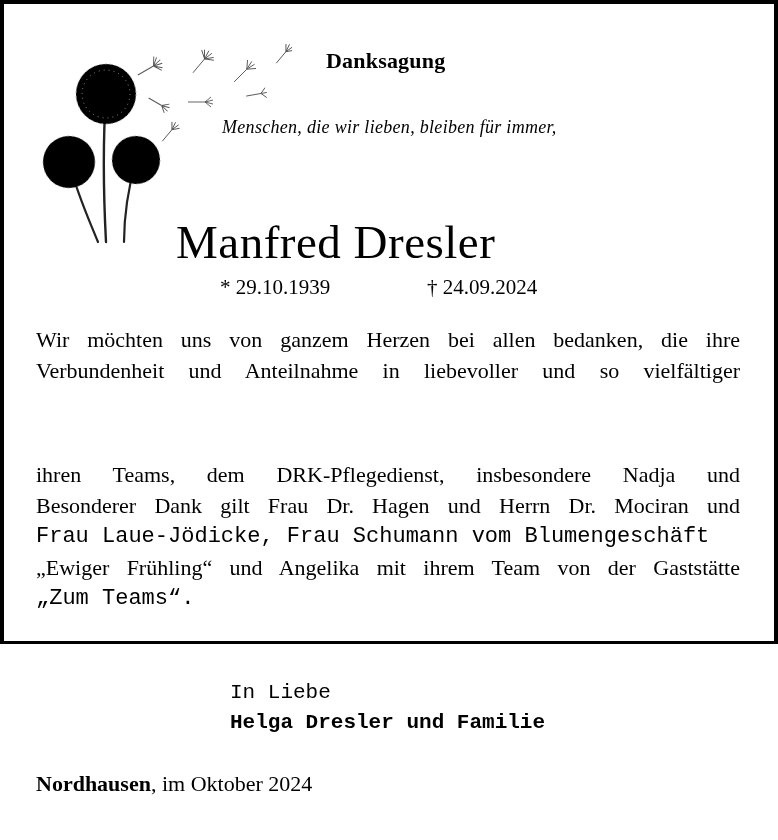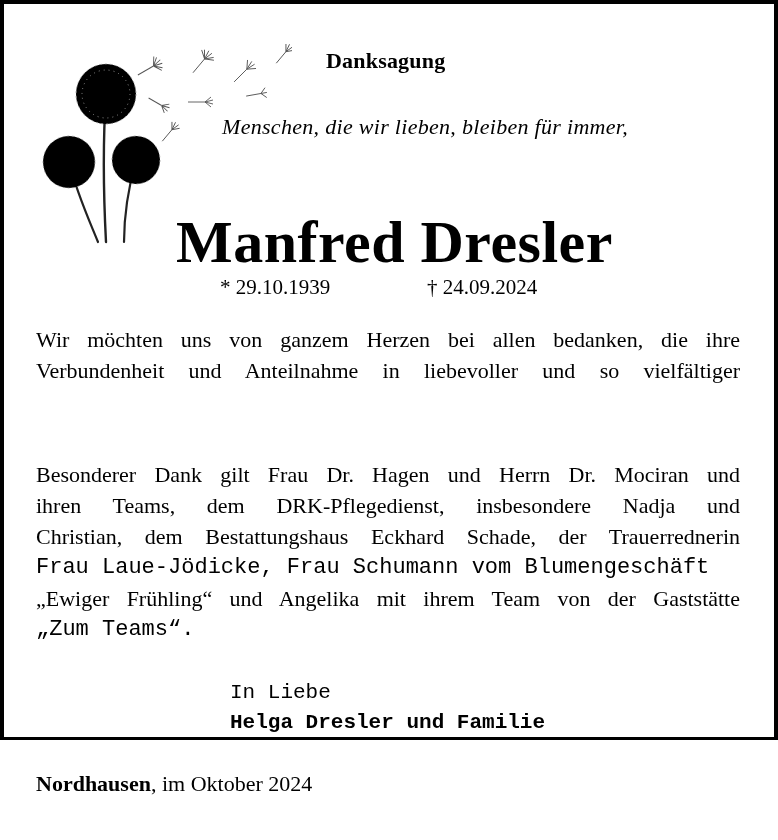--- a/index.html
+++ b/index.html
@@ -1,39 +1,39 @@
 <!DOCTYPE html>
 <html><head>
   <meta charset="utf-8">
   <style>
     html, body { margin: 0; padding: 0; background: #ffffff; }
     body { width: 778px; height: 840px; overflow: hidden; }
     .frame {
       position: absolute; left: 0; top: 0;
-      width: 778px; height: 740px;
+      width: 778px; height: 644px;
       box-sizing: border-box;
       border: 4px solid #000;
       border-bottom-width: 3px;
       background: #fff;
       font-family: "Liberation Serif", "DejaVu Serif", serif;
       color: #000;
     }
     .dandelion { position: absolute; left: 28px; top: 40px; width: 260px; height: 200px; }
     .title {
       position: absolute; left: 322px; top: 44px;
       font-size: 22px; font-weight: bold; letter-spacing: 0.2px;
     }
     .quote {
       position: absolute; left: 218px; top: 107px;
-      font-size: 22px; font-style: italic; line-height: 32px;
+      font-size: 18px; font-style: italic; line-height: 32px;
       letter-spacing: 0.3px;
     }
     .name {
       position: absolute; left: 172px; top: 206px;
-      font-size: 60px; font-weight: bold; letter-spacing: 0.5px;
+      font-size: 47px; font-weight: normal; letter-spacing: 0.5px;
       line-height: 64px;
     }
     .dates { position: absolute; top: 271px; font-size: 21px; }
     .birth { left: 216px; text-align: center; }
     .death { left: 423px; }
     .para {
       position: absolute; left: 32px; width: 704px;
       font-size: 22px; line-height: 31px;
       text-align: justify;
     }
@@ -160,23 +160,22 @@
 
   <div class="dates birth">* 29.10.1939</div>
   <div class="dates death">† 24.09.2024</div>
 
   <div class="para para1">
     <span class="line">Wir möchten uns von ganzem Herzen bei allen bedanken, die ihre</span>
     <span class="line">Verbundenheit und Anteilnahme in liebevoller und so vielfältiger</span>
   </div>
 
   <div class="para para2">
+    <span class="line">ihren Teams, dem DRK-Pflegedienst, insbesondere Nadja und</span>
     <span class="line">Besonderer Dank gilt Frau Dr. Hagen und Herrn Dr. Mociran und</span>
-    <span class="line">ihren Teams, dem DRK-Pflegedienst, insbesondere Nadja und</span>
-    <span class="line">Christian, dem Bestattungshaus Eckhard Schade, der Trauerrednerin</span>
     <span class="line last">Frau Laue-Jödicke, Frau Schumann vom Blumengeschäft</span>
     <span class="line">„Ewiger Frühling“ und Angelika mit ihrem Team von der Gaststätte</span>
     <span class="line last">„Zum Teams“.</span>
   </div>
 
   <div class="closing">
     <div>In Liebe</div>
     <div class="family">Helga Dresler und Familie</div>
   </div>
 

